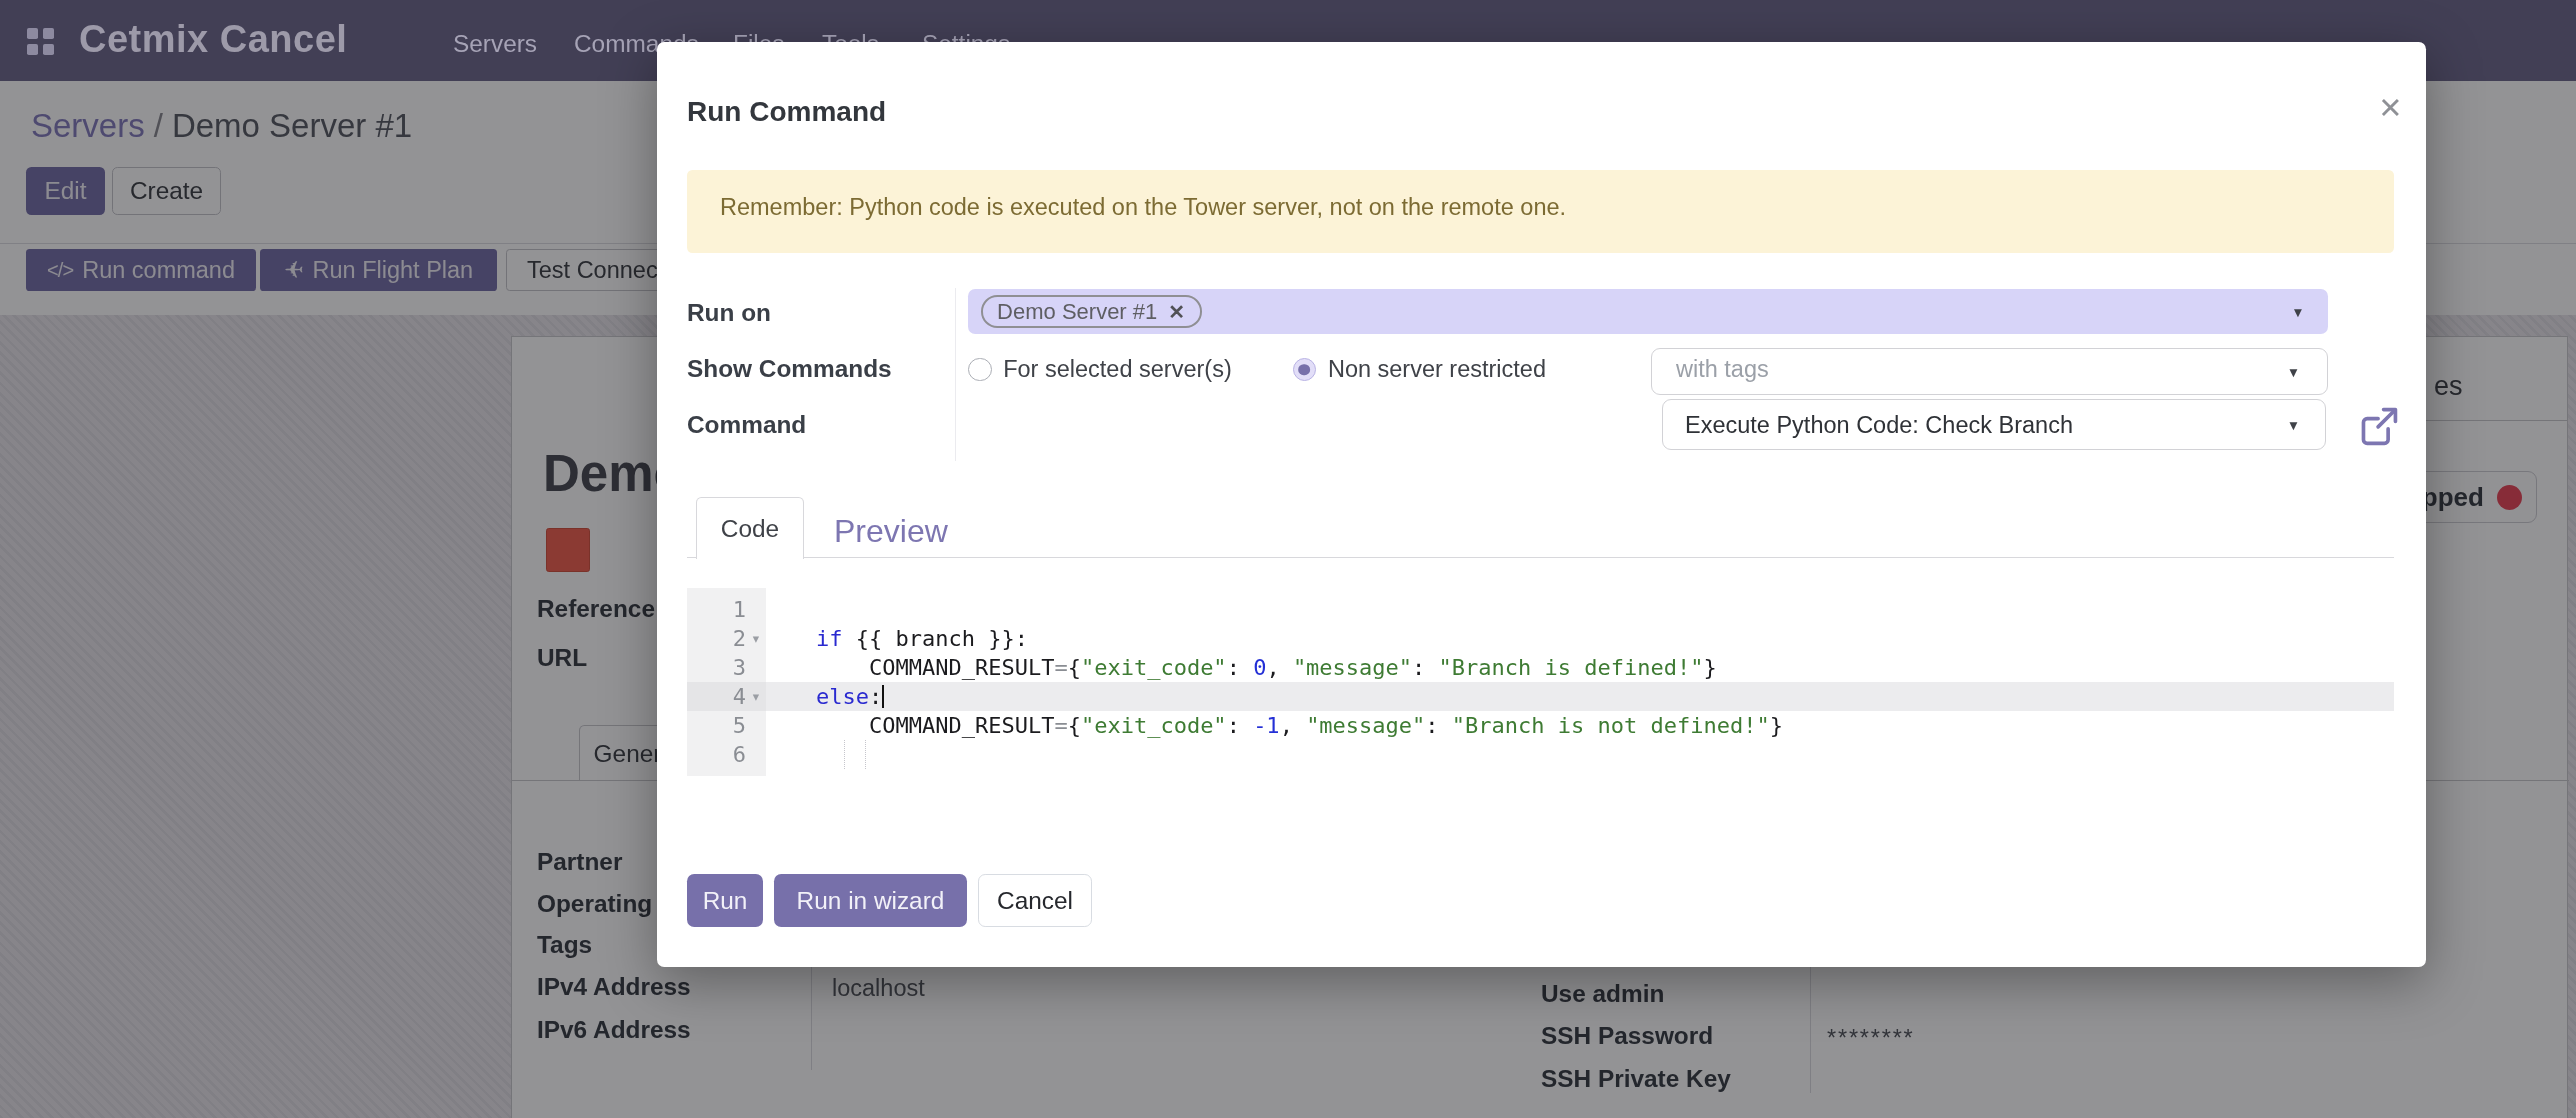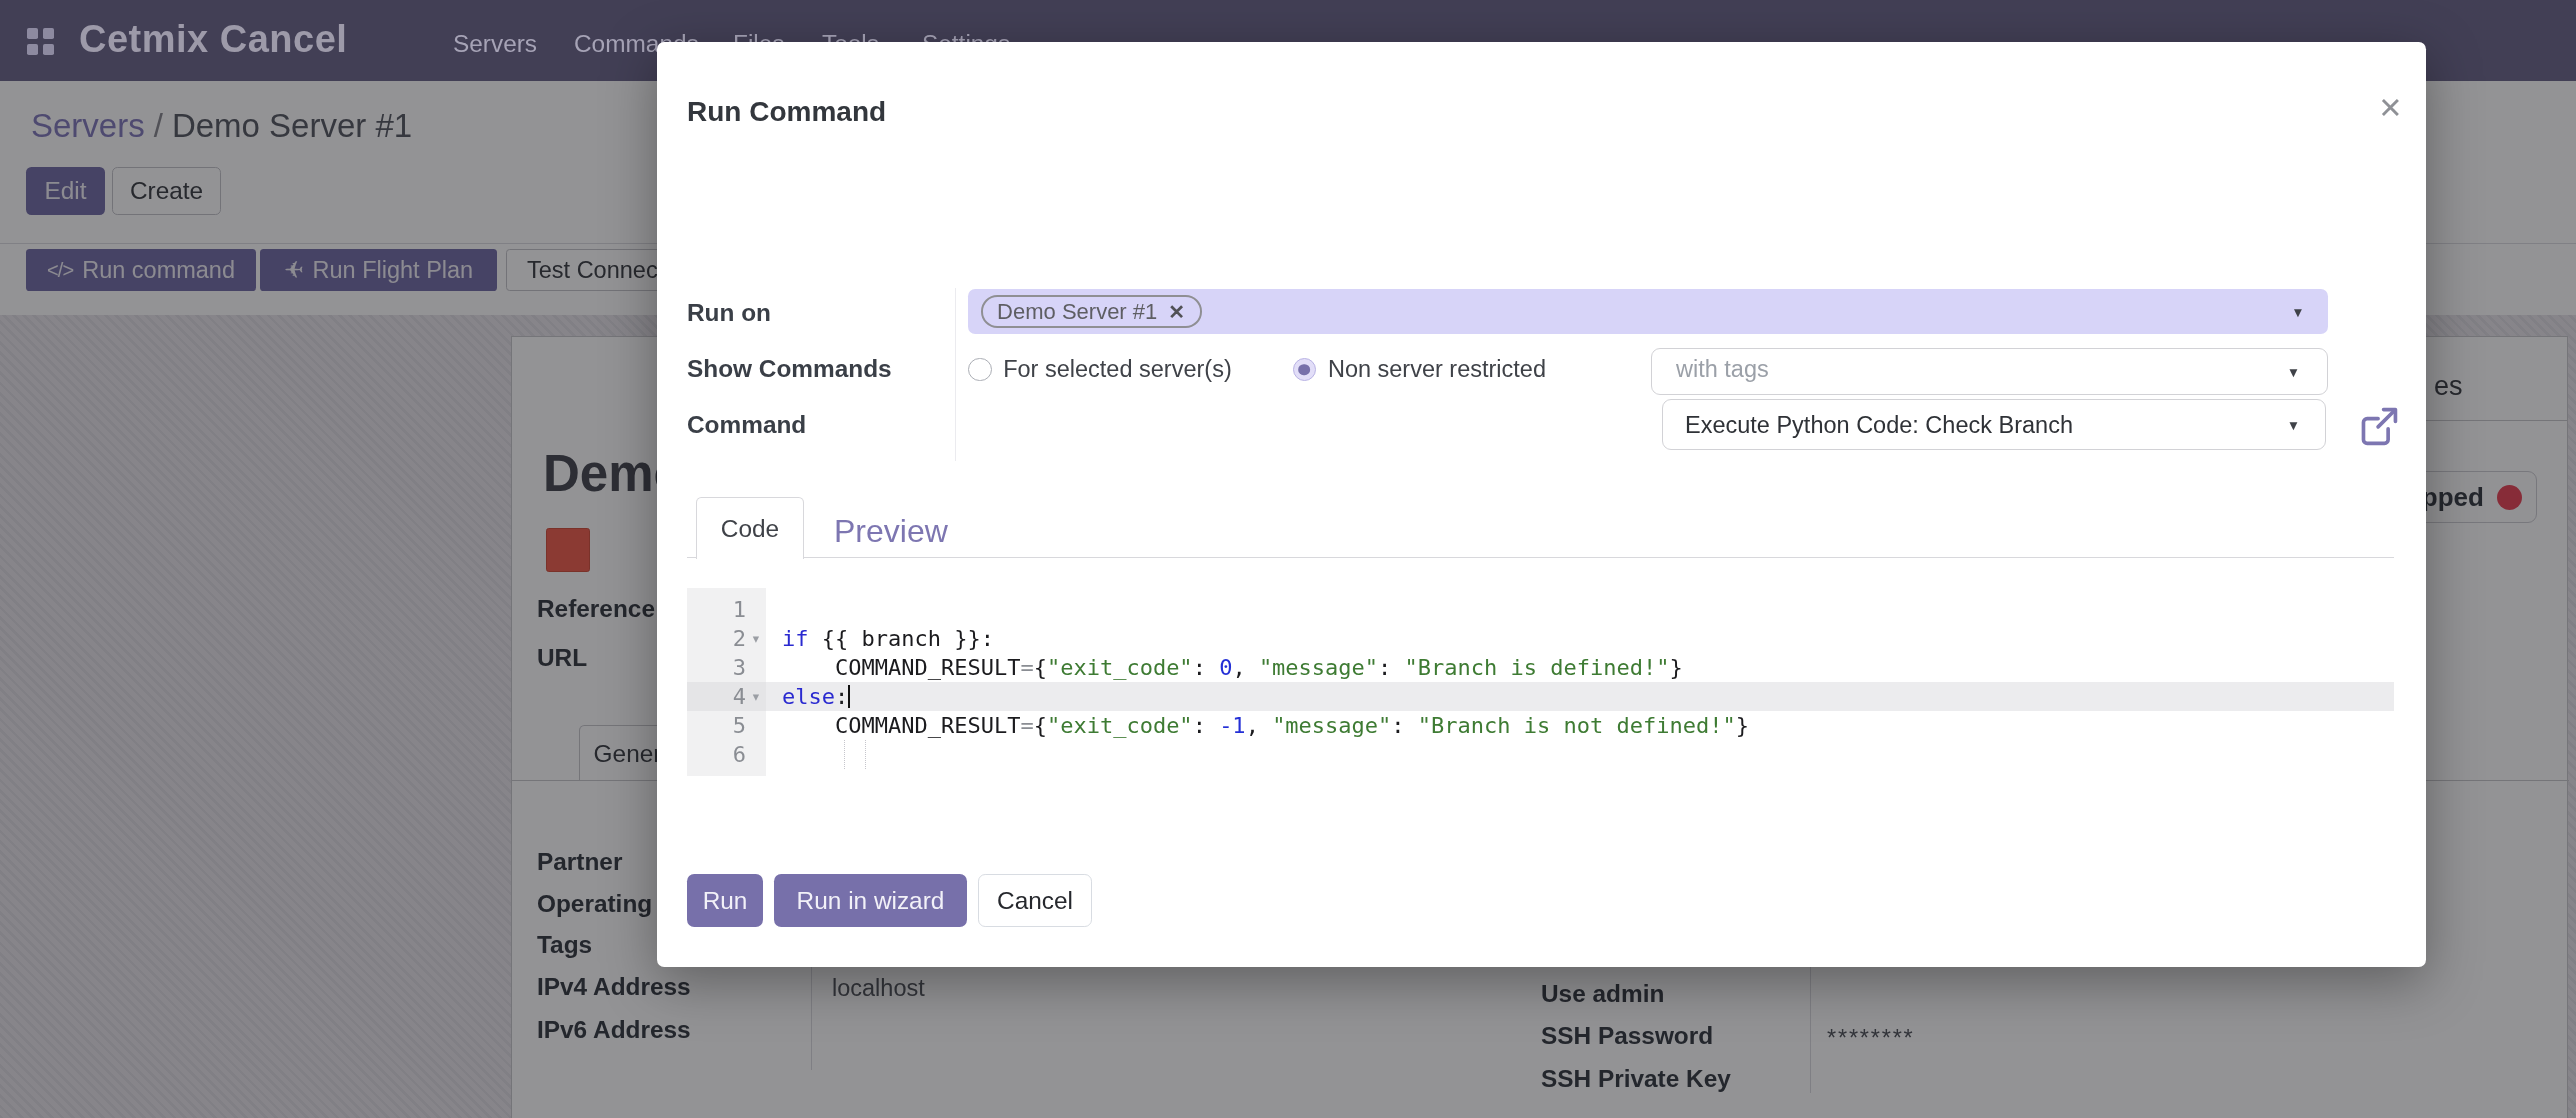--- a/index.html
+++ b/index.html
@@ -99,21 +99,21 @@
   .tab-line{position:absolute;left:30px;top:515px;width:1707px;height:0.9px;background:#D8D8DC;z-index:1;}
   .tab-preview{position:absolute;left:177px;top:471px;font-size:32px;color:var(--link);cursor:pointer;z-index:2;}
 
   
   .editor{position:absolute;left:30px;top:546px;width:1707px;height:188px;padding-top:7.2px;box-sizing:border-box;
           background:linear-gradient(to right,#F1F1F2 79px,#fff 79px);cursor:text;}
   .ed-row{display:flex;height:29px;position:relative;}
   .gut{width:79px;flex:0 0 auto;display:flex;align-items:center;}
   .lnum{flex:1;text-align:right;font-family:"DejaVu Sans Mono",monospace;font-size:22px;color:#8A8D93;}
   .fold{width:20px;text-align:center;font-size:12.6px;color:#9B9EA4;}
-  .cd{flex:1;position:relative;padding-left:16px;font-family:"DejaVu Sans Mono",monospace;font-size:22px;
+  .cd{flex:1;position:relative;padding-left:50px;font-family:"DejaVu Sans Mono",monospace;font-size:22px;
       line-height:29px;white-space:pre;color:#1B1B1E;}
   .ed-row.active .gut{background:#E5E5E7;}
   .ed-row.active .cd{background:#ECECEE;}
   .tk-k{color:var(--kw);} .tk-s{color:var(--str);} .tk-n{color:var(--num);} .tk-o{color:#8A8D93;} .tk-p{color:#1B1B1E;}
   .cursor{display:inline-block;width:1.8px;height:22.6px;background:#111;vertical-align:-3.6px;}
   .guide{position:absolute;top:0;height:29px;border-left:0.9px dotted #C6C6CC;}
   .g1{left:78px;} .g2{left:99px;}
 
   
   .f-btn{position:absolute;top:832px;height:53px;border-radius:7.2px;font-size:24.4px;}
@@ -191,20 +191,21 @@
       <span class="status-dot"></span>
     </div>
   </div>
 
   <div class="overlay"></div>
 
   <div class="modal">
     <div class="m-title">Run Command</div>
     <div class="m-close">✕</div>
 
+    <div class="warn">Remember: Python code is executed on the Tower server, not on the remote one.</div>
 
     <div class="form-vsep"></div>
 
     <div class="m-label" style="top:257px">Run on</div>
     <div class="runon-field">
       <span class="tagpill">
         <span>Demo Server #1</span>
         <span class="tag-x">✕</span>
       </span>
       <span class="caret" style="right:23.5px">▼</span>

